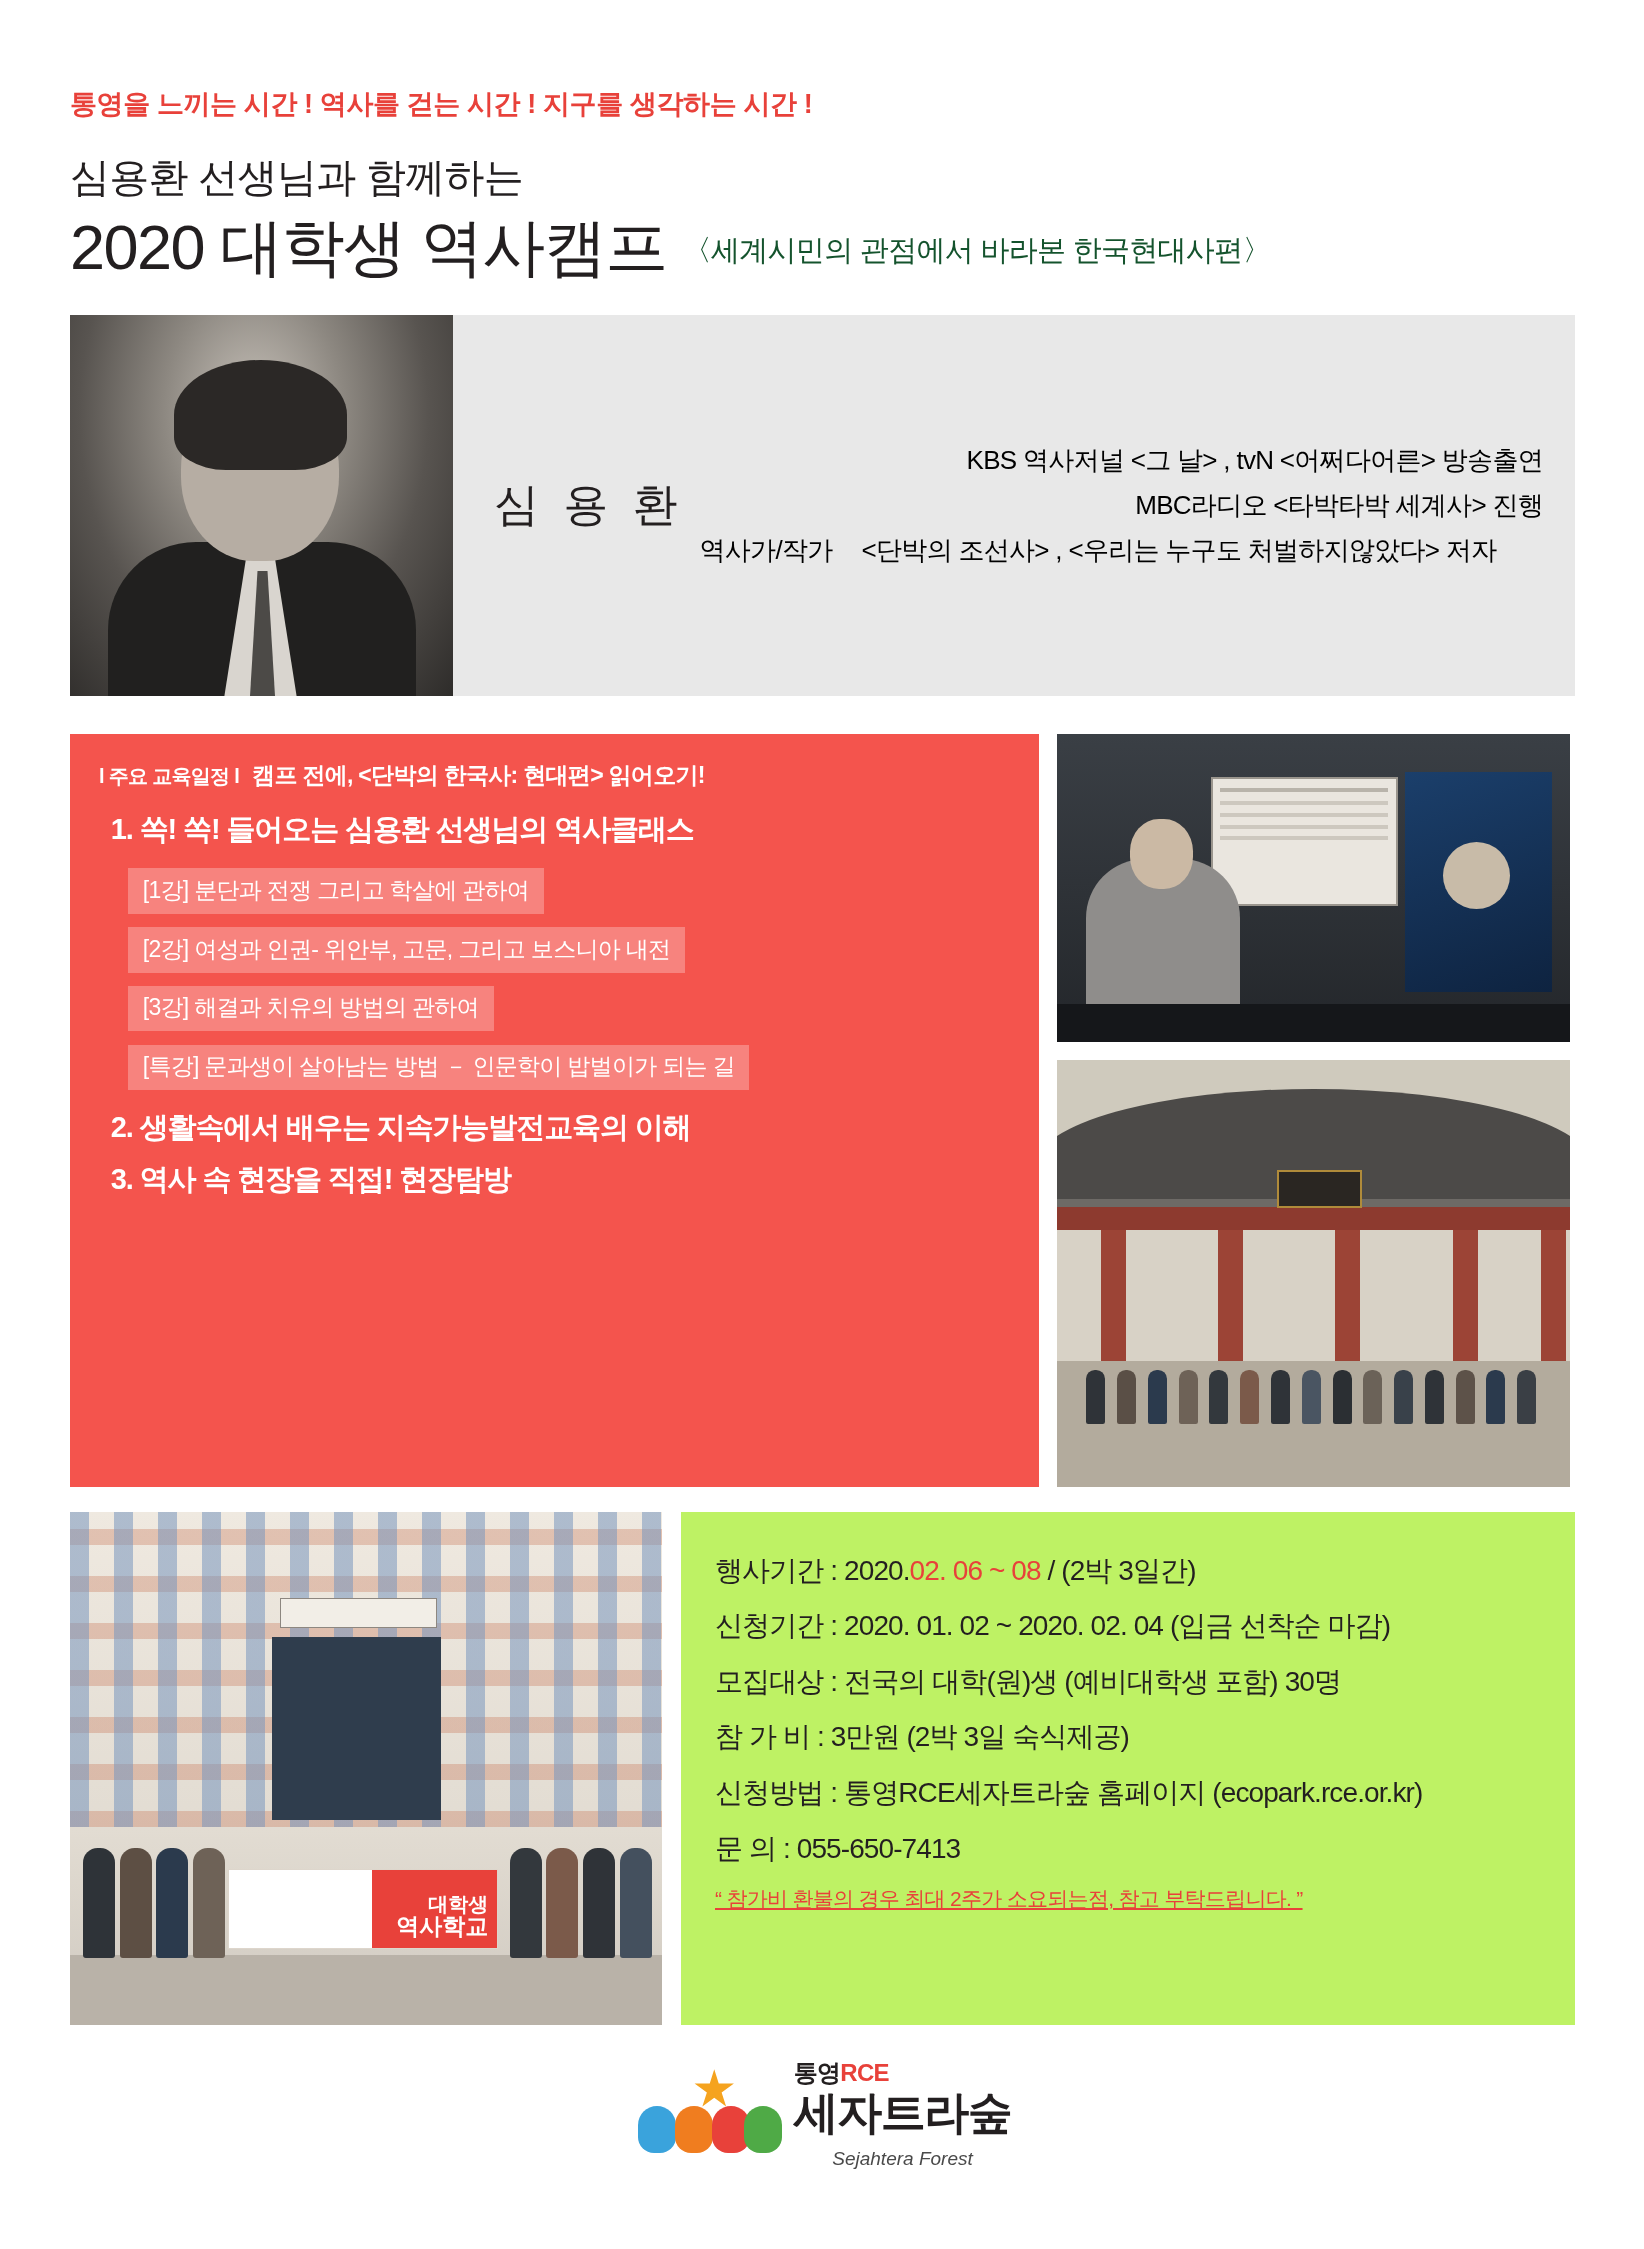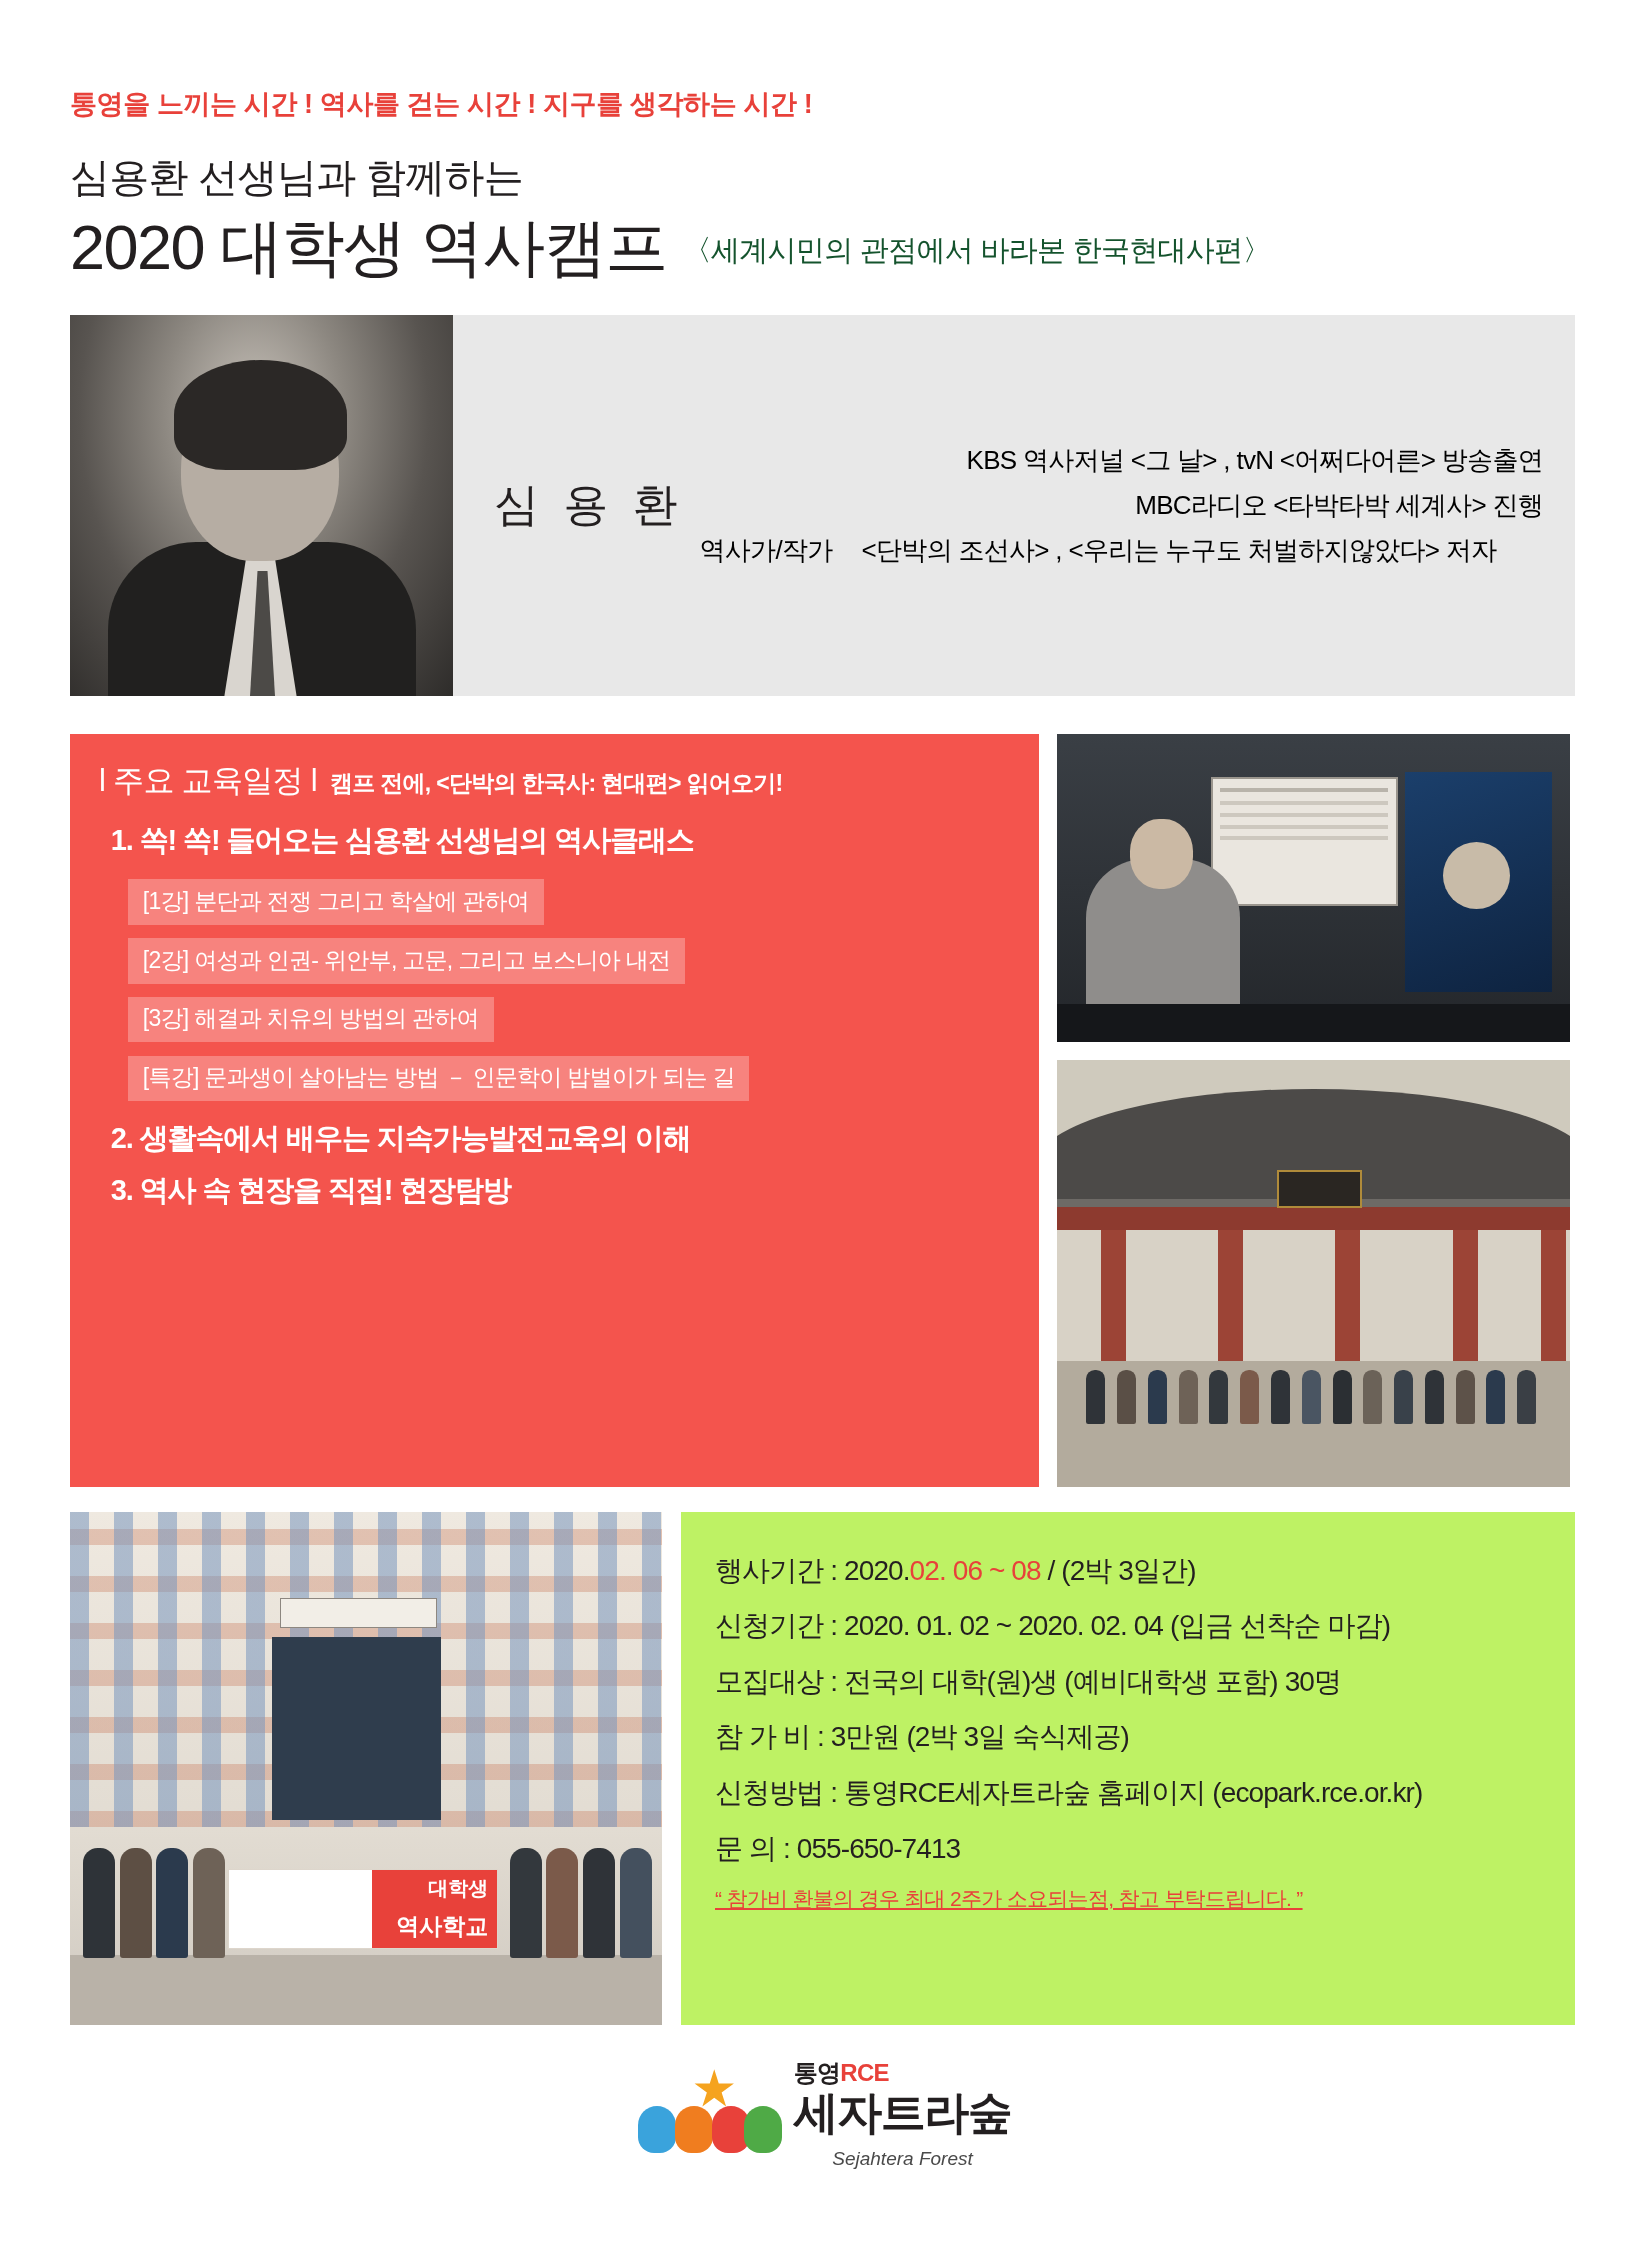--- a/index.html
+++ b/index.html
@@ -168,22 +168,22 @@
     padding: 26px 29px 32px 29px;
     box-sizing: border-box;
   }
   .program-head {
     display: flex;
     align-items: baseline;
     gap: 13px;
     margin-bottom: 19px;
   }
   .program-head .h {
-    font-size: 31px;
-    font-weight: normal;
+    font-size: 20px;
+    font-weight: bold;
     letter-spacing: -0.7px;
   }
   .program-head .note {
     font-size: 23px;
     font-weight: bold;
     letter-spacing: -0.7px;
   }
   .program-item {
     font-size: 29px;
     font-weight: bold;
@@ -332,21 +332,21 @@
     position: absolute; bottom: 0; width: 32px; height: 110px; border-radius: 14.7px 14.7px 2.9px 2.9px;
   }
   .group-photo .banner2 {
     position: absolute; left: 158px; bottom: 76px; width: 268px; height: 78px;
     background: #ffffff; border: 1.5px solid #ddd6cc;
   }
   .group-photo .banner2 .b-red {
     position: absolute; right: 0; top: 0; width: 125px; height: 78px; background: #e8413a;
   }
   .group-photo .banner2 .b-t1 {
-    position: absolute; right: 8.8px; top: 5px; color: #fff; font-size: 20px; font-weight: bold;
+    position: absolute; right: 8.8px; top: 21px; color: #fff; font-size: 20px; font-weight: bold;
   }
   .group-photo .banner2 .b-t2 {
     position: absolute; right: 8.8px; top: 41px; color: #fff; font-size: 23px; font-weight: bold;
   }
   .group-photo .ground2 {
     position: absolute; left: 0; bottom: 0; width: 592px; height: 70px; background: #b9b2a8;
   }
 
   .info {
     flex: 1 1 auto;

